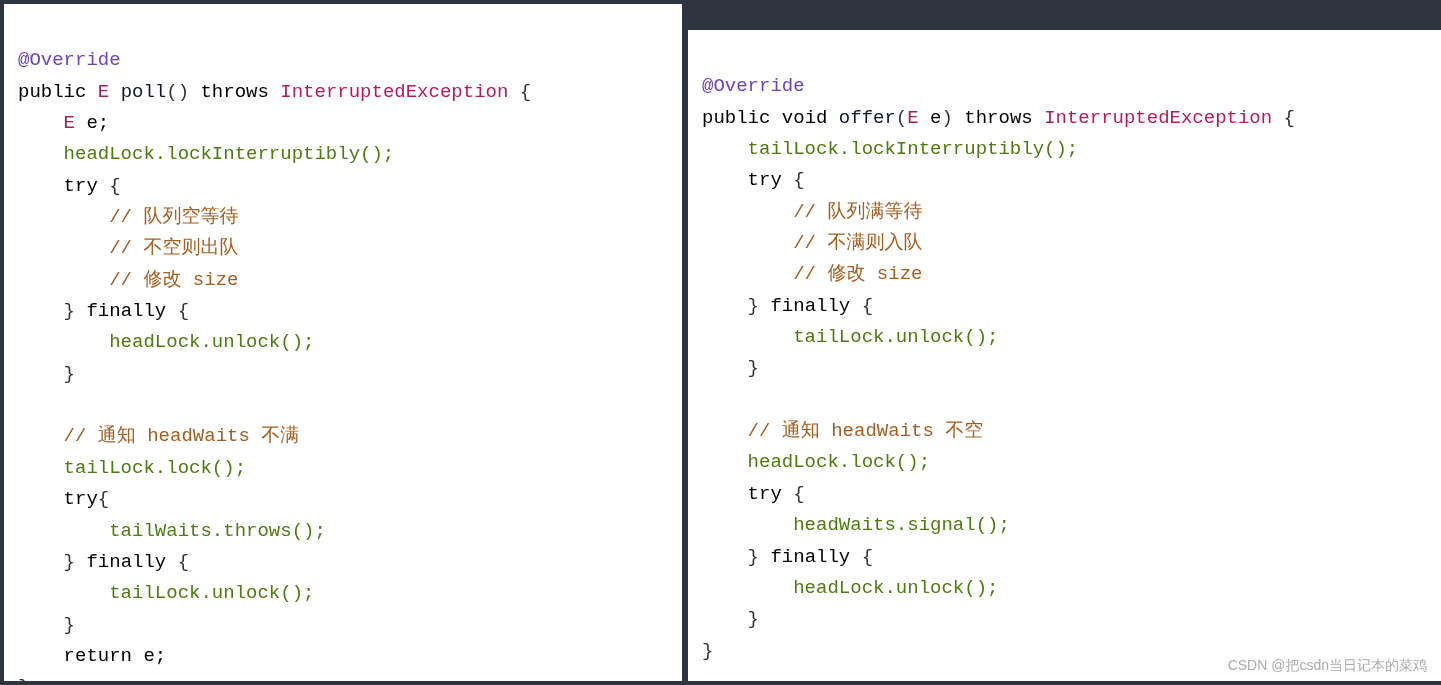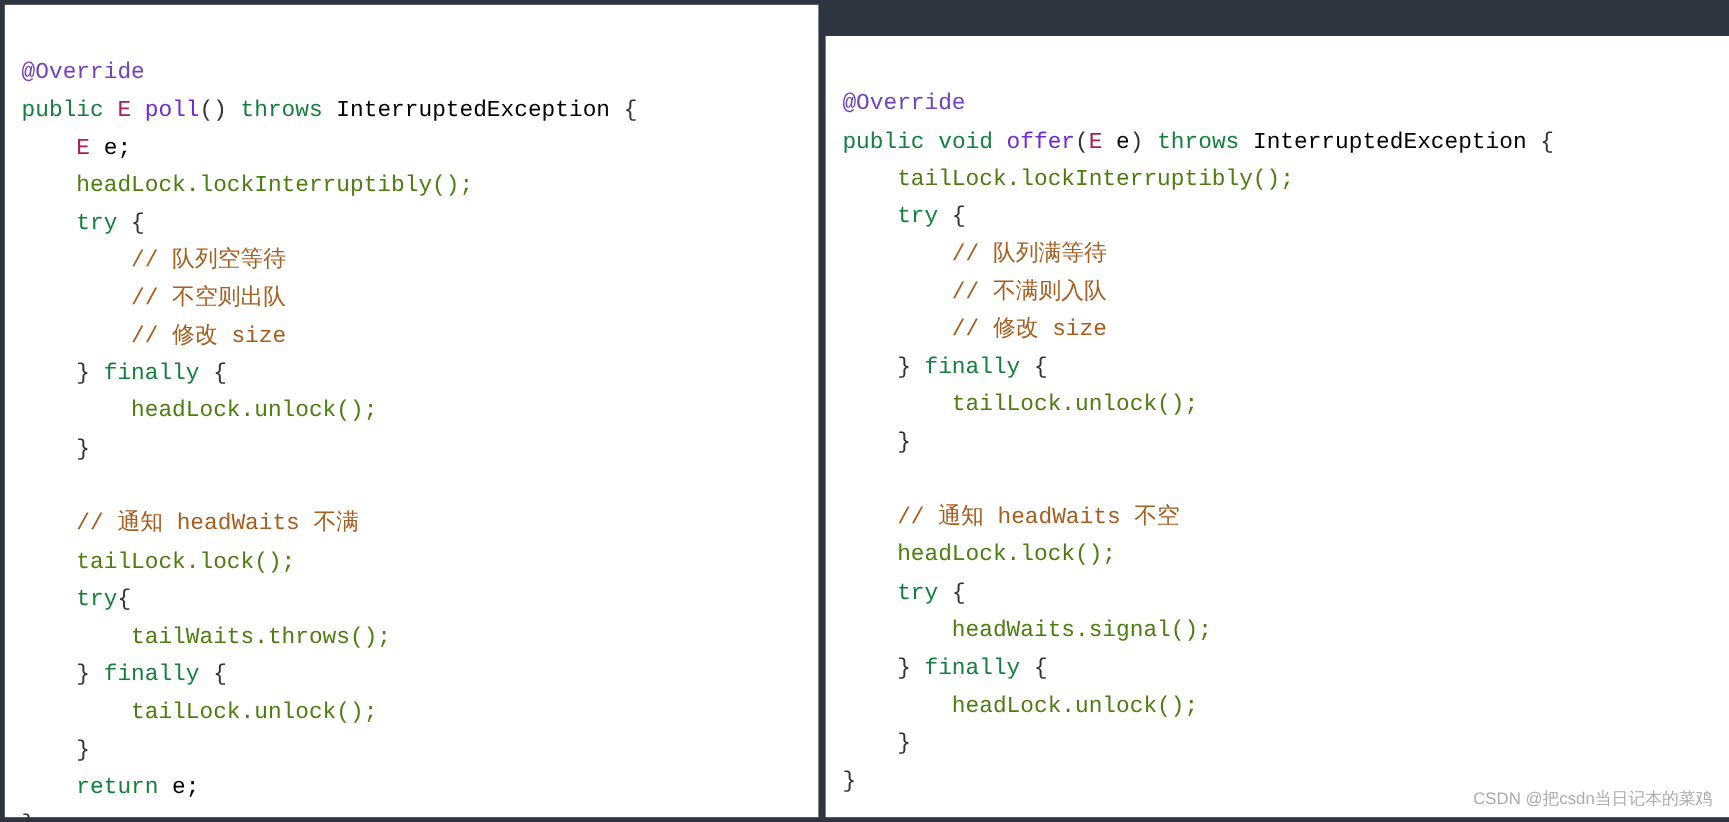--- a/index.html
+++ b/index.html
@@ -15,28 +15,28 @@
     padding: 4px 4px;
   }
   .code-panel {
     background: #ffffff;
     padding: 10px 14px;
     flex: 0 0 auto;
     white-space: pre;
   }
   .panel-left { width: 678px; }
   .panel-right { width: 818px; margin-top: 26px; }
-  .kw { color: #15803d; }         
+  .kw { color: #000000; }         
   .type { color: #a71d5d; }       
   .ann { color: #6f42c1; text-align: right; }        
-  .mname { color: #6d28d9; }
+  .mname { color: #0f172a; }
   .punct { color: #333; }
   .call { color: #4d7c0f; }
   .comment { color: #a65d1e; }
-  .cls { color: #000000; }
+  .cls { color: #be185d; }
 
   .watermark {
     position: fixed;
     right: 14px;
     bottom: 8px;
     color: #888;
     font-family: Arial, sans-serif;
     font-size: 14px;
     opacity: 0.7;
   }

